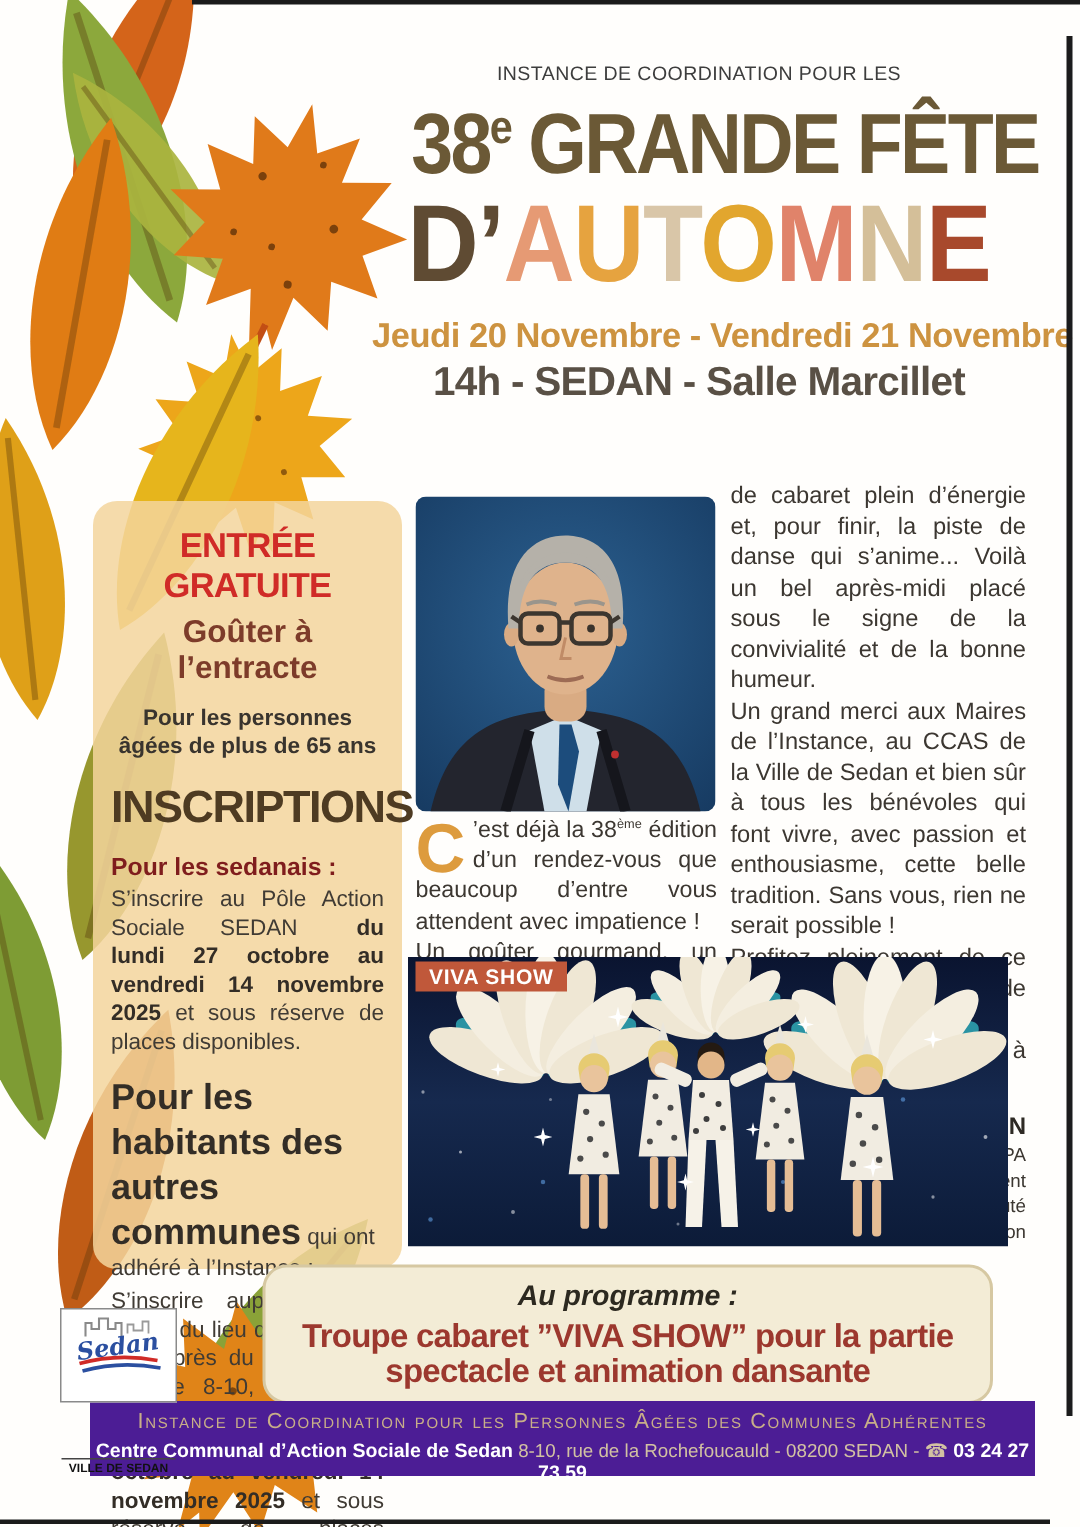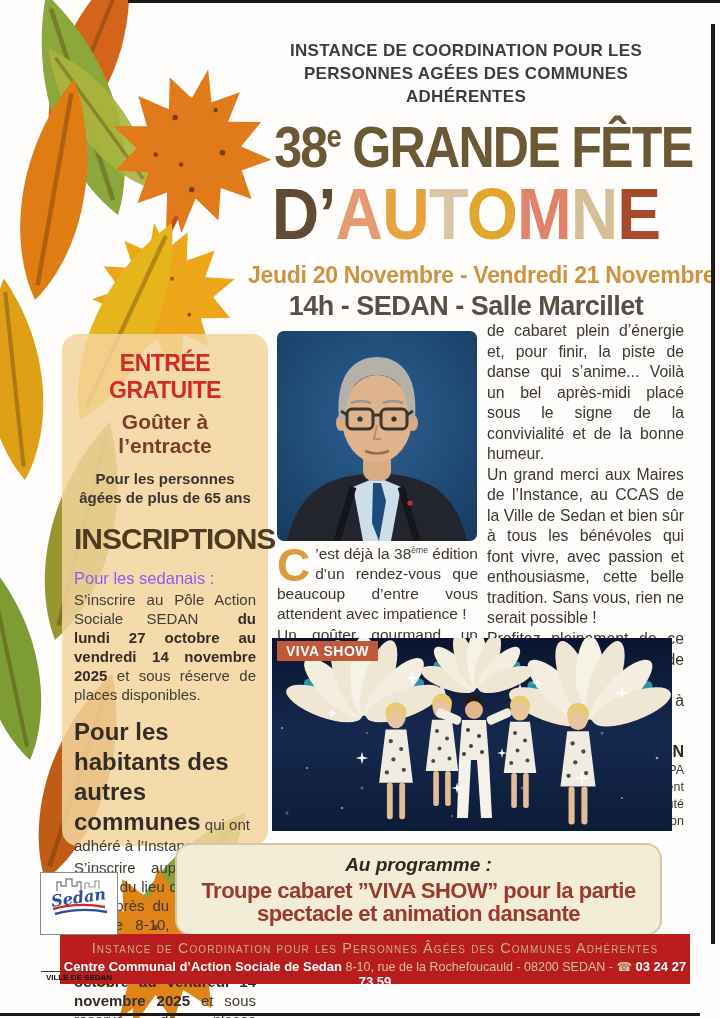--- a/index.html
+++ b/index.html
@@ -6,37 +6,37 @@
   .page{position:relative;width:720px;height:1018px;background:#fffefc;overflow:hidden;
         font-family:"Liberation Sans",sans-serif;margin:0 auto;}
   .b{font-weight:700;}
   sup{font-size:0.55em;}
 
   
   .leaves{position:absolute;left:0;top:0;z-index:1;}
 
   
   .hd{position:absolute;left:248px;top:40px;width:436px;text-align:center;z-index:2;}
-  .org{font-size:17px;font-weight:700;color:#3d3d3d;letter-spacing:.3px;line-height:1.35;}
+  .org{font-size:13px;font-weight:400;color:#3d3d3d;letter-spacing:.3px;line-height:1.35;}
   .t1{margin-top:10px;font-size:57px;font-weight:700;color:#6b5936;letter-spacing:-2px;
       transform:scaleX(.88);transform-origin:center top;white-space:nowrap;line-height:1;}
   .t2{font-size:73px;font-weight:700;letter-spacing:-1px;transform:scaleX(.9);
       transform-origin:center top;white-space:nowrap;line-height:1.04;}
   .date{margin-top:10px;font-size:23px;font-weight:700;color:#cd9340;white-space:nowrap;letter-spacing:-.3px;}
   .venue{margin-top:2px;font-size:27px;font-weight:700;color:#595045;letter-spacing:-.5px;}
 
   
   .sb{position:absolute;left:62px;top:334px;width:206px;height:512px;z-index:2;
       background:rgba(243,213,156,.85);border-radius:16px;padding:16px 12px;box-sizing:border-box;
       text-align:center;}
   .sb-free{font-size:23px;font-weight:700;color:#d02b27;letter-spacing:-.5px;}
   .sb-snack{font-size:21px;font-weight:700;color:#7d3c2a;margin-top:6px;}
   .sb-aud{font-size:15px;font-weight:700;color:#39342e;margin-top:12px;line-height:1.25;}
   .sb-insc{font-size:30px;font-weight:700;color:#4e3b22;margin-top:14px;letter-spacing:-1px;}
-  .sb-h{font-size:16.5px;font-weight:400;color:#8b5cf6;text-align:left;margin-top:13px;}
+  .sb-h{font-size:16.5px;font-weight:700;color:#7f1d1d;text-align:left;margin-top:13px;}
   .sb-p{font-size:15px;color:#403b34;text-align:justify;margin:2px 0 0;line-height:1.27;}
   .sb-p .b{color:#332d26;margin-left:16px;}
   .sb-h2{font-size:15px;text-align:left;margin:13px 0 0;color:#403b34;line-height:1.25;}
   .sb-h2 .b{font-size:24px;color:#332d26;}
 
   
   .portrait{position:absolute;left:277px;top:331px;z-index:2;}
   .intro{position:absolute;left:277px;top:544px;width:201px;font-size:15.5px;color:#3c3731;
          text-align:justify;line-height:1.3;z-index:2;margin:0;}
   .dc{float:left;font-size:46px;line-height:.8;font-weight:700;color:#dd9b3d;margin:3px 5px 0 0;}
@@ -55,21 +55,21 @@
 
   
   .prog{position:absolute;left:175px;top:843px;width:487px;height:93px;z-index:2;
         background:#f3ecd6;border:2px solid #d6c8a2;border-radius:16px;box-sizing:border-box;
         text-align:center;padding-top:9px;}
   .prog-label{font-size:19px;font-weight:700;font-style:italic;color:#2c2920;}
   .prog-text{font-size:22px;font-weight:700;color:#9c382e;line-height:1.06;letter-spacing:-.5px;
              margin:3px auto 0;max-width:470px;}
 
   
-  .ft{position:absolute;left:60px;top:934px;width:630px;height:50px;background:#b91c1c;z-index:3;
+  .ft{position:absolute;left:60px;top:934px;width:630px;height:50px;background:#4c1d95;z-index:3;
       text-align:center;box-sizing:border-box;padding-top:6px;}
   .ft1{font-variant:small-caps;font-size:14.5px;letter-spacing:1.1px;color:#c8ae88;line-height:1.2;}
   .ft2{font-size:12.5px;margin-top:2px;color:#d2c1a2;}
   .ft2 b{color:#ffffff;font-size:13px;}
 
   
   .logo{position:absolute;left:40px;top:872px;width:78px;height:63px;background:#fff;z-index:4;
         border:1px solid #8a8a8a;box-sizing:border-box;text-align:center;}
   .logo-cap{font-size:8px;font-weight:700;color:#111;border-top:1px solid #444;padding-top:1px;margin-top:48px;}
 
@@ -159,21 +159,20 @@
         </g>
     </g>
     <g transform="translate(232,968) rotate(58)">
         <use href="#lf" fill="#e8bc20"></use>
         <use href="#rib"></use>
       </g>
   </svg>
 
   <header class="hd">
     <div class="org">INSTANCE DE COORDINATION POUR LES</div>
-    <div class="org">PERSONNES AGÉES DES COMMUNES ADHÉRENTES</div>
     <div class="t1"><span>38</span><sup>e</sup><span> GRANDE FÊTE</span></div>
     <div class="t2"><span style="color: rgb(95, 75, 51);">D’</span><span style="color: rgb(230, 154, 116);">A</span><span style="color: rgb(230, 163, 63);">U</span><span style="color: rgb(217, 198, 168);">T</span><span style="color: rgb(226, 166, 46);">O</span><span style="color: rgb(224, 131, 106);">M</span><span style="color: rgb(212, 191, 153);">N</span><span style="color: rgb(168, 73, 44);">E</span></div>
     <div class="date">Jeudi 20 Novembre - Vendredi 21 Novembre 2025</div>
     <div class="venue">14h - SEDAN - Salle Marcillet</div>
   </header>
 
   <aside class="sb">
     <div class="sb-free">ENTRÉE GRATUITE</div>
     <div class="sb-snack">Goûter à l’entracte</div>
     <div class="sb-aud">Pour les personnes âgées de plus de 65 ans</div>

